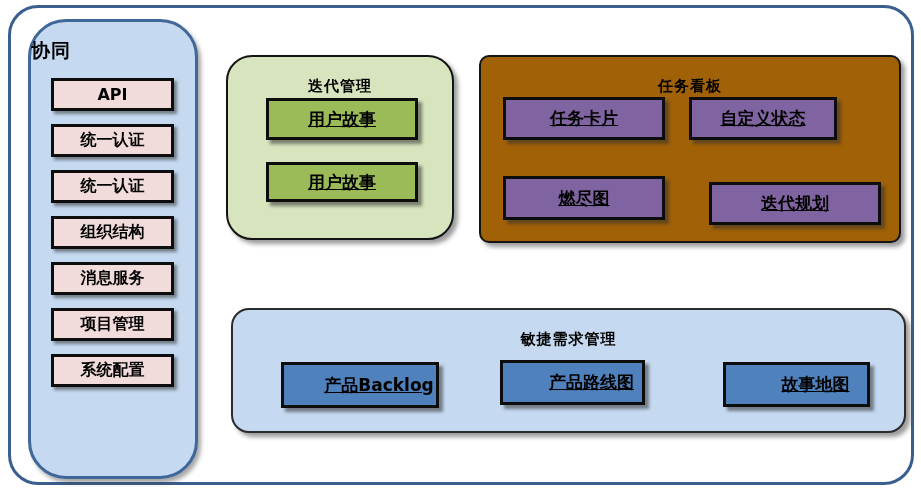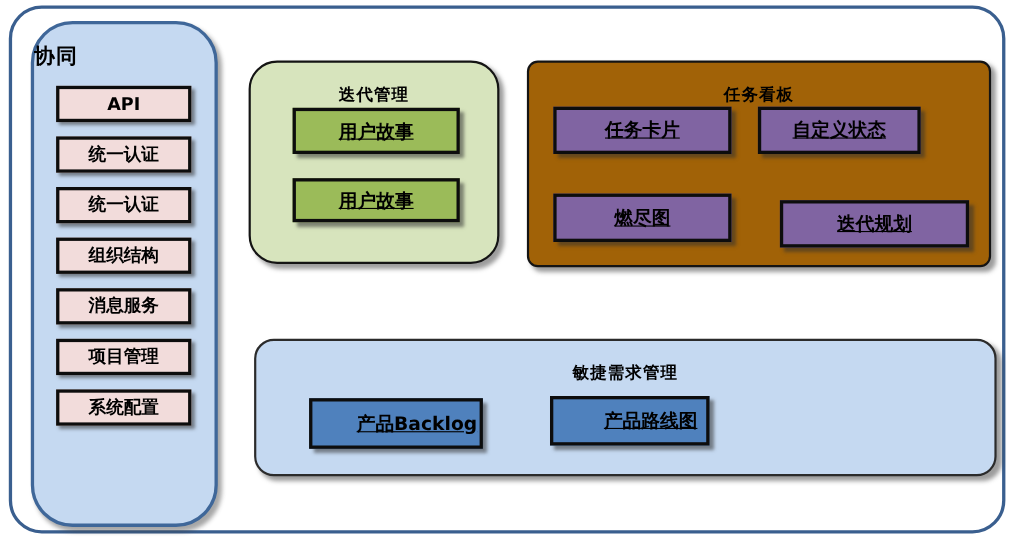--- a/index.html
+++ b/index.html
@@ -149,16 +149,17 @@
       <div class="box" style="left:22px; top:40px; width:162px; height:43px;">任务卡片</div>
       <div class="box" style="left:208px; top:40px; width:148px; height:43px;">自定义状态</div>
       <div class="box" style="left:22px; top:119px; width:162px; height:44px;">燃尽图</div>
       <div class="box" style="left:228px; top:125px; width:172px; height:43px;">迭代规划</div>
     </div>
 
     <div class="section section-requirements">
       <div class="section-title">敏捷需求管理</div>
       <div class="box" style="left:48px; top:52px; width:158px; height:46px;">产品Backlog</div>
       <div class="box" style="left:267px; top:50px; width:145px; height:45px;">产品路线图</div>
+      <div class="box" style="left:490px; top:52px; width:147px; height:45px;">故事地图</div>
     </div>
 
   </div>
 </div>
 
 </body></html>

